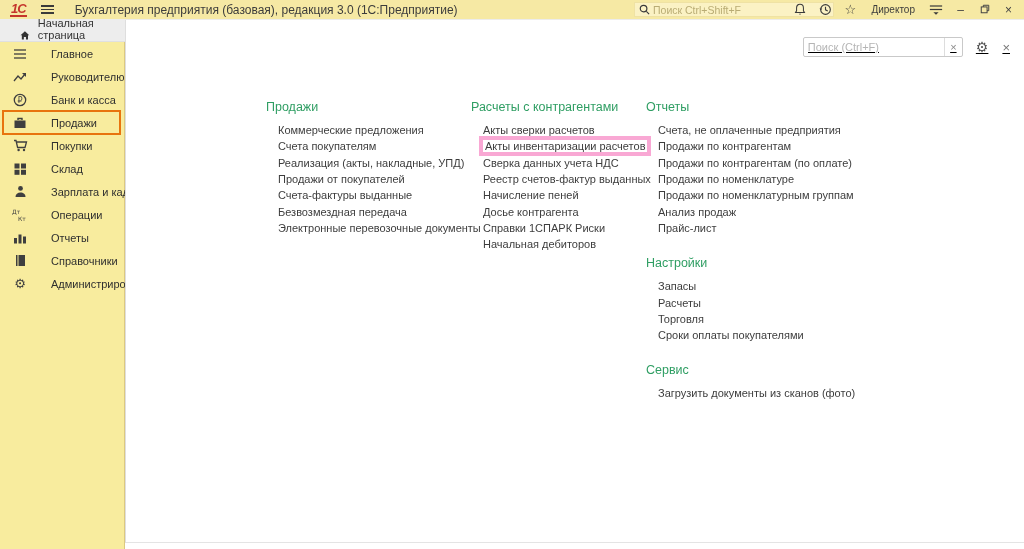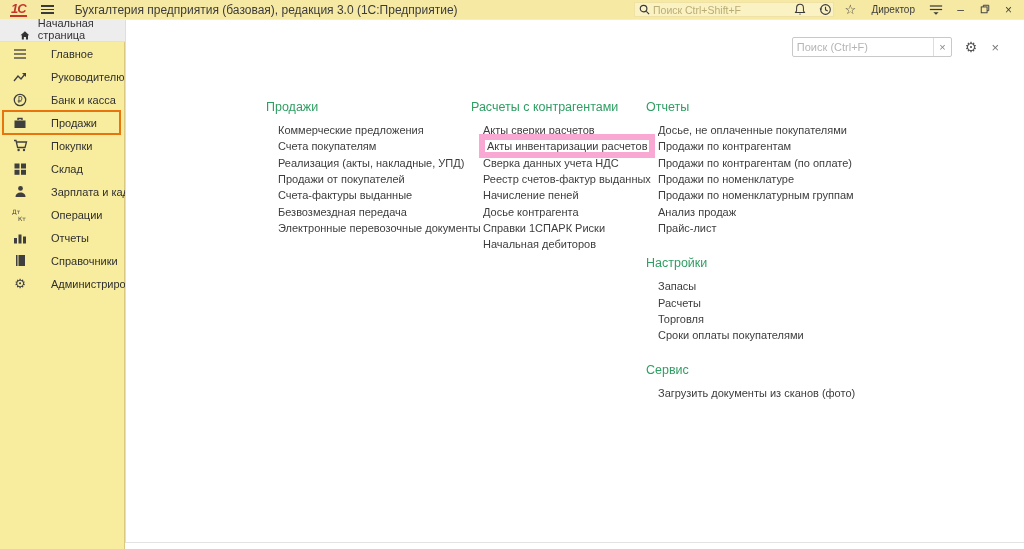--- a/index.html
+++ b/index.html
@@ -31,38 +31,38 @@
   
   .sidebar { position:absolute; left:0; top:42px; width:125px; height:507px; background:#f8ec9e; border-right:1px solid #dcc980; }
   .sb-item { position:relative; display:flex; align-items:center; height:23px; cursor:pointer; }
   .sb-ic { width:22px; margin-left:9px; display:flex; align-items:center; justify-content:center; flex:0 0 auto; color:#3f3f3f; }
   .sb-lbl { font-size:11px; color:#2f2f2f; margin-left:20px; white-space:nowrap; }
   .sb-item.hl::after { content:""; position:absolute; left:2px; right:3px; top:-1px; bottom:-1px; border:2px solid #e8740e; pointer-events:none; }
   .gear-glyph { font-size:13px; line-height:13px; color:#3f3f3f; }
 
   
   .content { position:absolute; left:125px; top:20px; width:899px; height:523px; background:#fff; border-left:1px solid #dedede; border-bottom:1px solid #e4e4e4; }
-  .panel-tools { position:absolute; top:17px; right:25px; display:flex; align-items:center; }
+  .panel-tools { position:absolute; top:17px; right:14px; display:flex; align-items:center;text-decoration:underline; }
   .panel-search { display:flex; align-items:center; width:160px; height:20px; border:1px solid #c9c9c9; border-radius:2px; background:#fff; }
   .panel-search input { flex:1; border:none; outline:none; font-size:11px; color:#444; padding:0 4px; font-family:inherit; min-width:0; }
   .panel-search input::placeholder { color:#b5b5b5; }
   .ps-clear { width:18px; height:100%; border-left:1px solid #ddd; display:flex; align-items:center; justify-content:center; font-size:11px; color:#888; cursor:pointer; }
   .panel-gear { margin-left:13px; font-size:14px; color:#555; cursor:pointer; line-height:14px; }
   .panel-close { margin-left:14px; font-size:13px; color:#777; cursor:pointer; }
 
   
   .menu-col { position:absolute; top:80px; }
   .col-1 { left:140px; width:200px; }
   .col-2 { left:345px; width:175px; }
   .col-3 { left:520px; width:215px; }
   .menu-section + .menu-section { margin-top:20px; }
   .menu-header { font-size:12.5px; color:#2f9e63; height:22px; cursor:pointer; }
   .menu-item { height:16.3px; display:flex; align-items:center; padding-left:12px;text-align:right; }
   .menu-link { font-size:11px; color:#3d3d3d; cursor:pointer; white-space:nowrap; }
-  .menu-link.hl { border:6px solid #f9a8d4; padding:0 2px; margin:-2px -4px; }
+  .menu-link.hl { border:4px solid #f9a8d4; padding:0 2px; margin:-2px -4px; }
 </style>
 </head>
 <body>
 
 <div class="app">
 
   <div class="topbar">
     <span class="logo">1С</span>
     <span class="burger">
         <i></i>
@@ -291,21 +291,21 @@
           </div>
           <div class="menu-item">
             <span class="menu-link">Начальная дебиторов</span>
           </div>
         </div>
       </div>
     <div class="menu-col col-3" id="menu-col-2">
         <div class="menu-section">
           <div class="menu-header">Отчеты</div>
           <div class="menu-item">
-            <span class="menu-link">Досье, не оплаченные покупателями</span>
+            <span class="menu-link">Счета, не оплаченные предприятия</span>
           </div>
           <div class="menu-item">
             <span class="menu-link">Продажи по контрагентам</span>
           </div>
           <div class="menu-item">
             <span class="menu-link">Продажи по контрагентам (по оплате)</span>
           </div>
           <div class="menu-item">
             <span class="menu-link">Продажи по номенклатуре</span>
           </div>

